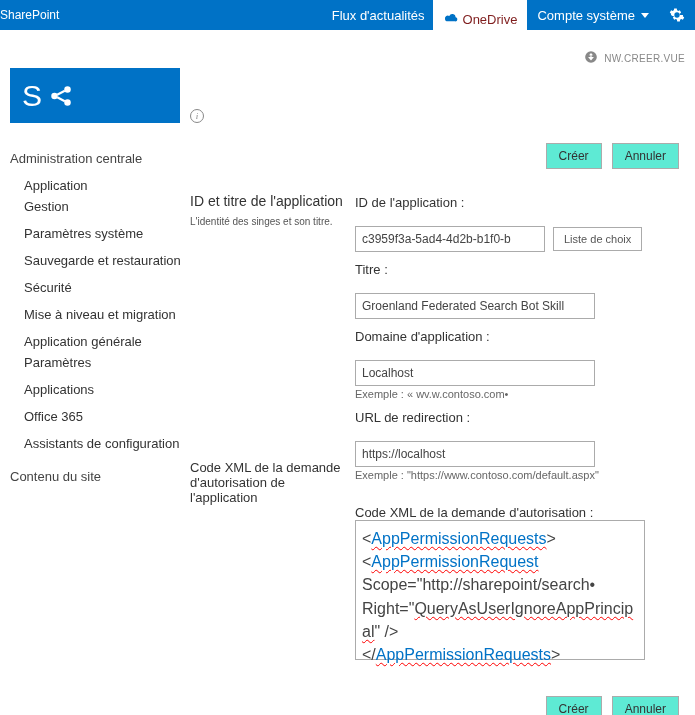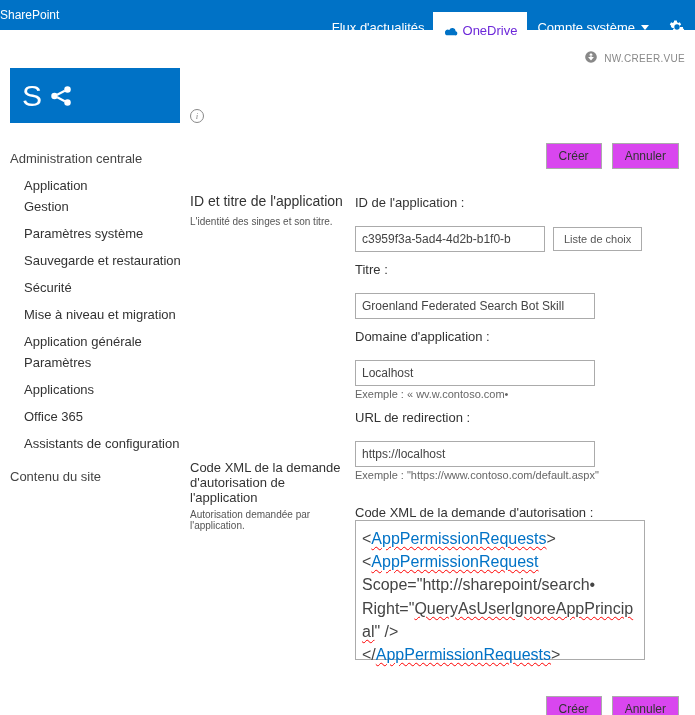--- a/index.html
+++ b/index.html
@@ -1,23 +1,23 @@
 <!DOCTYPE html>
 <html><head>
 <meta charset="utf-8">
 <style>
   * { box-sizing: border-box; margin: 0; padding: 0; }
   body { font-family: "Segoe UI", Arial, sans-serif; font-size: 13px; color: #333; width: 695px; background: #fff; }
   
   
   .topbar { height: 30px; background: #0072c6; color: #fff; display: flex; align-items: center; position: relative; }
   .brand { font-size: 12px; font-weight: 400; padding-left: 0; }
-  .topbar-right { position: absolute; right: 0; top: 12px; height: 100%; display: flex; align-items: stretch; }
+  .topbar-right { position: absolute; right: 0; top: 0; height: 100%; display: flex; align-items: stretch; }
   .tab-news { display:flex; align-items:center; padding: 0 8px; color:#fff; font-size:13px; cursor:pointer; }
-  .tab-onedrive { display:flex; align-items:flex-end; gap:4px; padding: 4px 10px; background:#fff; color:#6d28d9; font-size:13px; cursor:pointer; }
+  .tab-onedrive { display:flex; align-items:flex-start; gap:4px; padding: 12px 10px; background:#fff; color:#7f1d1d; font-size:13px; cursor:pointer; }
   .tab-onedrive svg { fill:#0072c6; }
   .account { display:flex; align-items:center; gap:6px; padding:0 10px; color:#fff; font-size:13px; cursor:pointer; }
   .chevdown { width:0;height:0;border-left:4px solid transparent;border-right:4px solid transparent;border-top:5px solid #fff; }
   .gearwrap { display:flex; align-items:center; padding:0 10px; cursor:pointer; }
   .gearwrap svg { fill:#fff; }
   
   
   .sharewrap { height:34px; display:flex; justify-content:flex-end; align-items:flex-end; padding-right:10px; color:#888; font-size:10px; gap:6px; }
   .sharewrap svg { fill:#888; width:14px; height:14px; }
   
@@ -37,21 +37,21 @@
   .navhead { font-size:13px; color:#444; margin: 18px 0 6px 0;}
   .navitem { display:block; font-size:13px; color:#333; padding: 6px 0 6px 14px; cursor:pointer; }
   
   .section-title { font-size:14px; color:#333; margin-top:60px; }
   .section-desc { font-size:10px; color:#555; margin-top:6px; line-height:1.3;}
   
   .section2-title { font-size:13px; color:#333; margin-top:80px; }
   .section2-desc  { font-size:10px; color:#555; margin-top:4px;}
   
   .actionrow { display:flex; justify-content:flex-end; gap:10px; padding: 10px 6px 16px 0;}
-  .actionrow button { background:#d946ef; border:1px solid #ababab; padding:5px 12px; font-size:12px; color:#333; cursor:pointer; min-width:50px; }
+  .actionrow button { background:#5eead4; border:1px solid #ababab; padding:5px 12px; font-size:12px; color:#333; cursor:pointer; min-width:50px; }
   
   .field-label { font-size:13px; color:#333; margin-top:10px; }
   .field-row { display:flex; gap:8px; align-items:center; margin-top:16px; }
   input[type=text] { border:1px solid #ababab; padding:5px 6px; font-size:12px; color:#444; }
   .inp-appid { width: 190px; }
   .inp-full  { width: 240px; }
   .btn-lookup { background:#fff; border:1px solid #ababab; padding:5px 10px; font-size:11px; color:#555; cursor:pointer;}
   .example { font-size:11px; color:#666; margin-top:2px;}
   
   .xml-label { font-size:13px; color:#333; margin-top:8px;}
@@ -120,21 +120,20 @@
     <span class="navitem">Applications</span>
     <span class="navitem">Office 365</span>
     <span class="navitem">Assistants de configuration</span>
     <div class="navhead" style="margin-top:12px">Contenu du site</div>
   </div>
 
   <div class="midcol">
     <div class="section-title">ID et titre de l'application</div>
     <div class="section-desc">L'identité des singes et son titre.</div>
     <div class="section2-title" style="margin-top:232px">Code XML de la demande d'autorisation de l'application</div>
-    <div class="section2-desc">Autorisation demandée par l'application.</div>
   </div>
 
   <div class="rightcol">
     <div class="actionrow">
       <button>Créer</button>
       <button>Annuler</button>
     </div>
 
     <div class="field-label">ID de l'application :</div>
     <div class="field-row">

